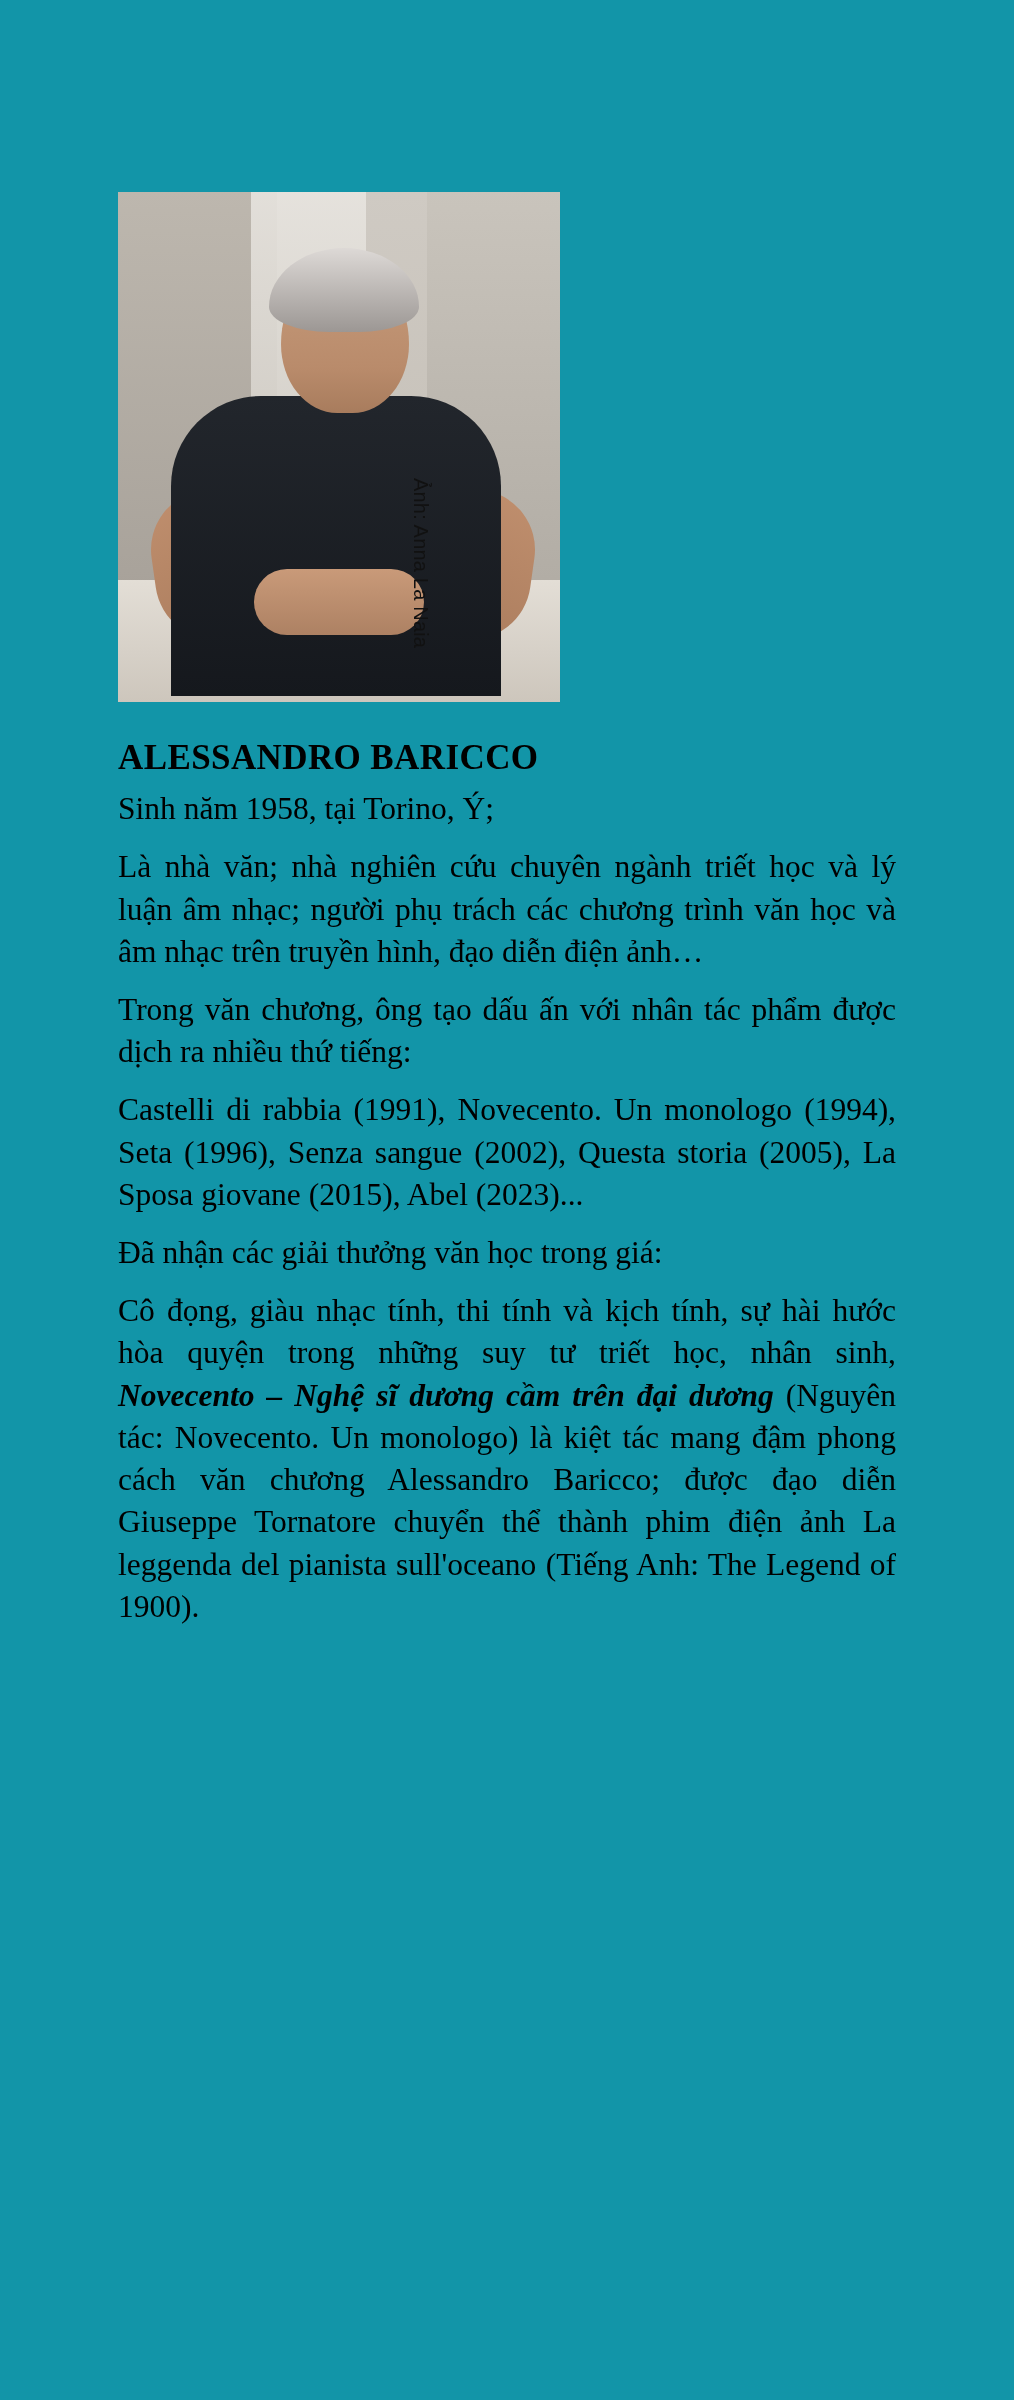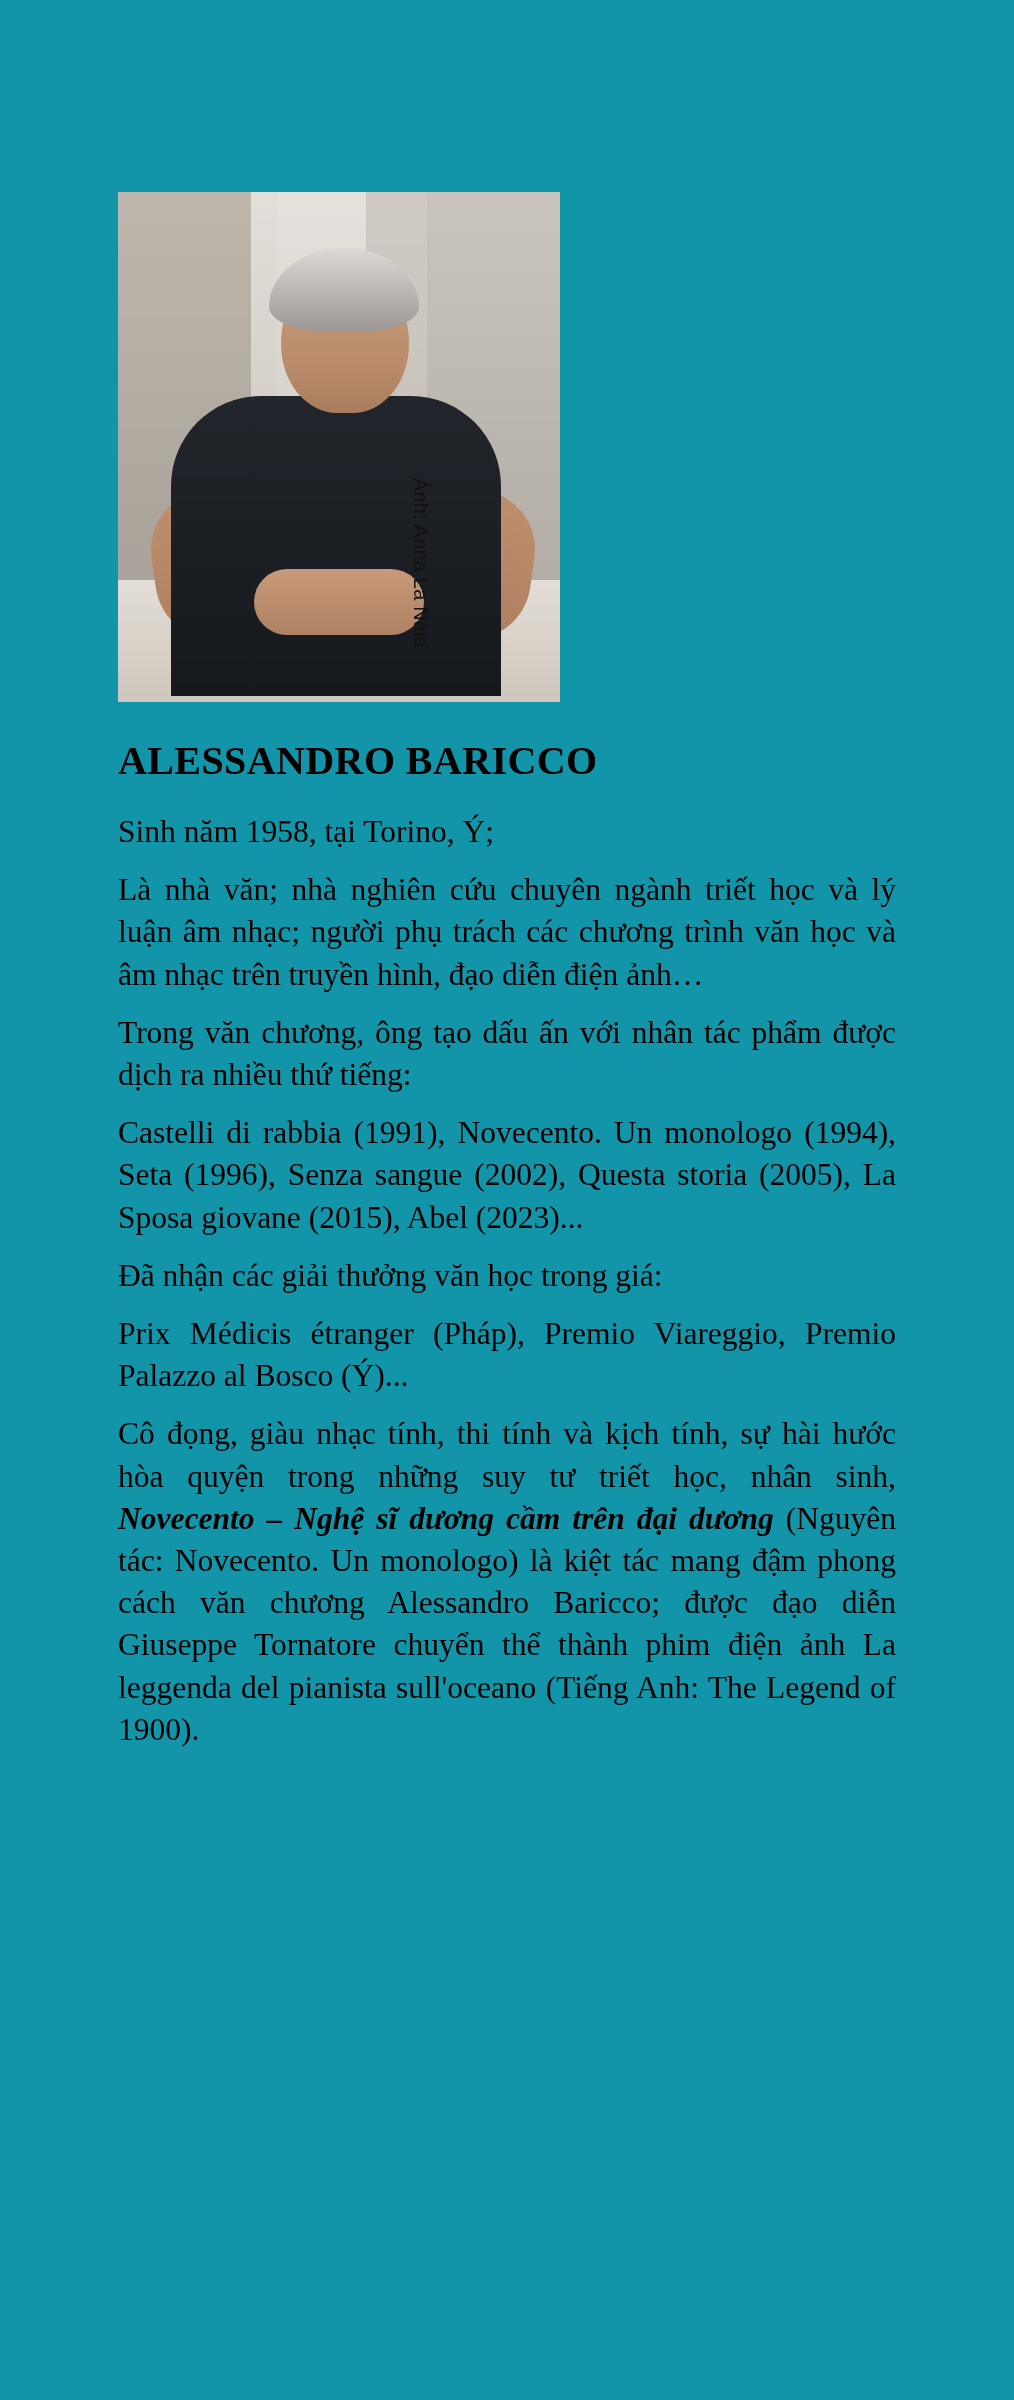--- a/index.html
+++ b/index.html
@@ -125,32 +125,32 @@
     white-space: nowrap;
     transform: rotate(90deg);
     transform-origin: left top;
   }
 
   
   .name {
     margin-top: 36px;
     font-family: "Liberation Serif", serif;
     font-weight: bold;
-    font-size: 40px;
+    font-size: 35px;
     letter-spacing: .4px;
     line-height: 1.15;
   }
   p.para {
     margin: 16px 0 0 0;
     font-size: 31.5px;
     line-height: 1.34;
     text-align: justify;
     text-justify: inter-word;
   }
-  p.para.first { margin-top: 27px; }
+  p.para.first { margin-top: 10px; }
   .ital { }
   .bold-ital { font-style: italic; font-weight: bold; }
   .nowrap-line { text-align: left; }
 </style>
 </head>
 <body>
 
 <div class="page">
 
   <div class="photo-block">
@@ -173,17 +173,16 @@
 
   <div class="name">ALESSANDRO BARICCO</div>
 
   <p class="para first nowrap-line">Sinh năm 1958, tại Torino, Ý;</p>
   <p class="para">Là nhà văn; nhà nghiên cứu chuyên ngành triết học và lý luận âm nhạc; người phụ trách các chương trình văn học và âm nhạc trên truyền hình, đạo diễn điện ảnh…</p>
 
   <p class="para">Trong văn chương, ông tạo dấu ấn với nhân tác phẩm được dịch ra nhiều thứ tiếng:</p>
   <p class="para" id="works-list"><span class="ital">Castelli di rabbia</span><span> (1991),</span> <span class="ital">Novecento. Un monologo</span><span> (1994),</span> <span class="ital">Seta</span><span> (1996),</span> <span class="ital">Senza sangue</span><span> (2002),</span> <span class="ital">Questa storia</span><span> (2005),</span> <span class="ital">La Sposa giovane</span><span> (2015),</span> <span class="ital">Abel</span><span> (2023)...</span></p>
 
   <p class="para">Đã nhận các giải thưởng văn học trong giá:</p>
-  <p class="para">Prix Médicis étranger (Pháp), Premio Viareggio, Premio Palazzo al Bosco (Ý)...</p>
 
   <p class="para" id="closing-para"><span>Cô đọng, giàu nhạc tính, thi tính và kịch tính, sự hài hước hòa quyện trong những suy tư triết học, nhân sinh, </span><span class="bold-ital">Novecento – Nghệ sĩ dương cầm trên đại dương</span><span> (Nguyên tác: </span><span class="ital">Novecento. Un monologo</span><span>) là kiệt tác mang đậm phong cách văn chương Alessandro Baricco; được đạo diễn Giuseppe Tornatore chuyển thể thành phim điện ảnh </span><span class="ital">La leggenda del pianista sull'oceano</span><span> (Tiếng Anh: </span><span class="ital">The Legend of 1900</span><span>).</span></p>
 
 </div>
 
 </body></html>

